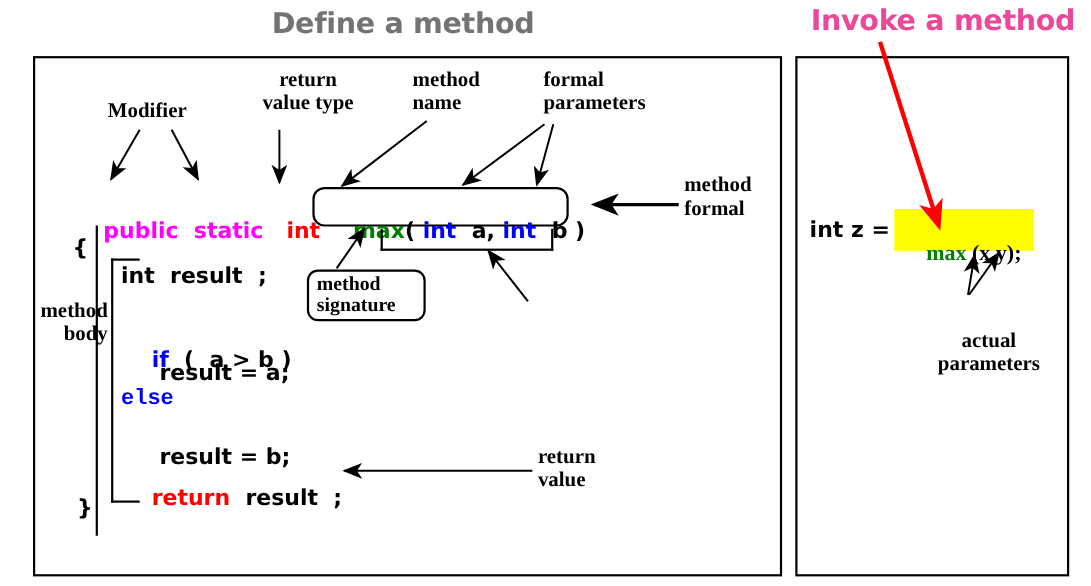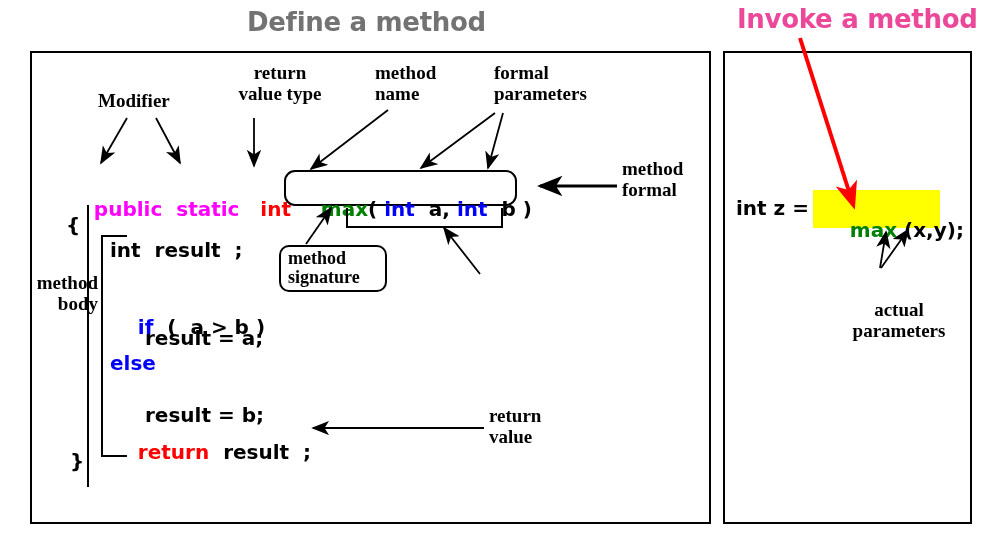--- a/index.html
+++ b/index.html
@@ -170,35 +170,35 @@
   <div class="abs bracket-left" style="left:101px; top:235px; width:26px; height:222px;"></div>
 
   <div class="abs code" style="left:110px; top:294px;">
     <span class="kw-blue">if</span><span>  </span><span>(  a &gt; b )</span>
   </div>
 
   <div class="abs code" style="left:110px; top:239px;">int  result  ;</div>
 
   <div class="abs code" style="left:145px; top:327px;">result = a;</div>
 
-  <div class="abs code" style="left:110px; top:352px;"><span class="kw-blue">else</span></div>
+  <div class="abs code" style="left:110px; top:352px;font-family:Liberation Mono, monospace;"><span class="kw-blue">else</span></div>
 
   <div class="abs code" style="left:145px; top:404px;">result = b;</div>
 
   <div class="abs code" style="left:110px; top:419px;">
     <span class="kw-red">return</span><span>  </span><span>result  ;</span>
   </div>
 
   <div class="abs code" style="left:70px; top:450px;">}</div>
 
   <div class="abs hl-yellow" style="left:813px; top:190px; width:127px; height:38px;"></div>
 
   <div class="abs code" style="left:736px; top:197px;">int z = </div>
 
-  <div class="abs code" style="left:822px; top:197px;">
+  <div class="abs code" style="left:822px; top:197px;font-family:Liberation Serif, serif;">
     <span class="kw-green">max</span><span> (x,y);</span>
   </div>
 
   <div class="abs ann center" style="left:835px; top:275px; width:128px;margin-top:24px;">
     <div>actual</div>
     <div>parameters</div>
   </div>
 
   <svg class="overlay" viewBox="0 0 992 533">
     <defs>

